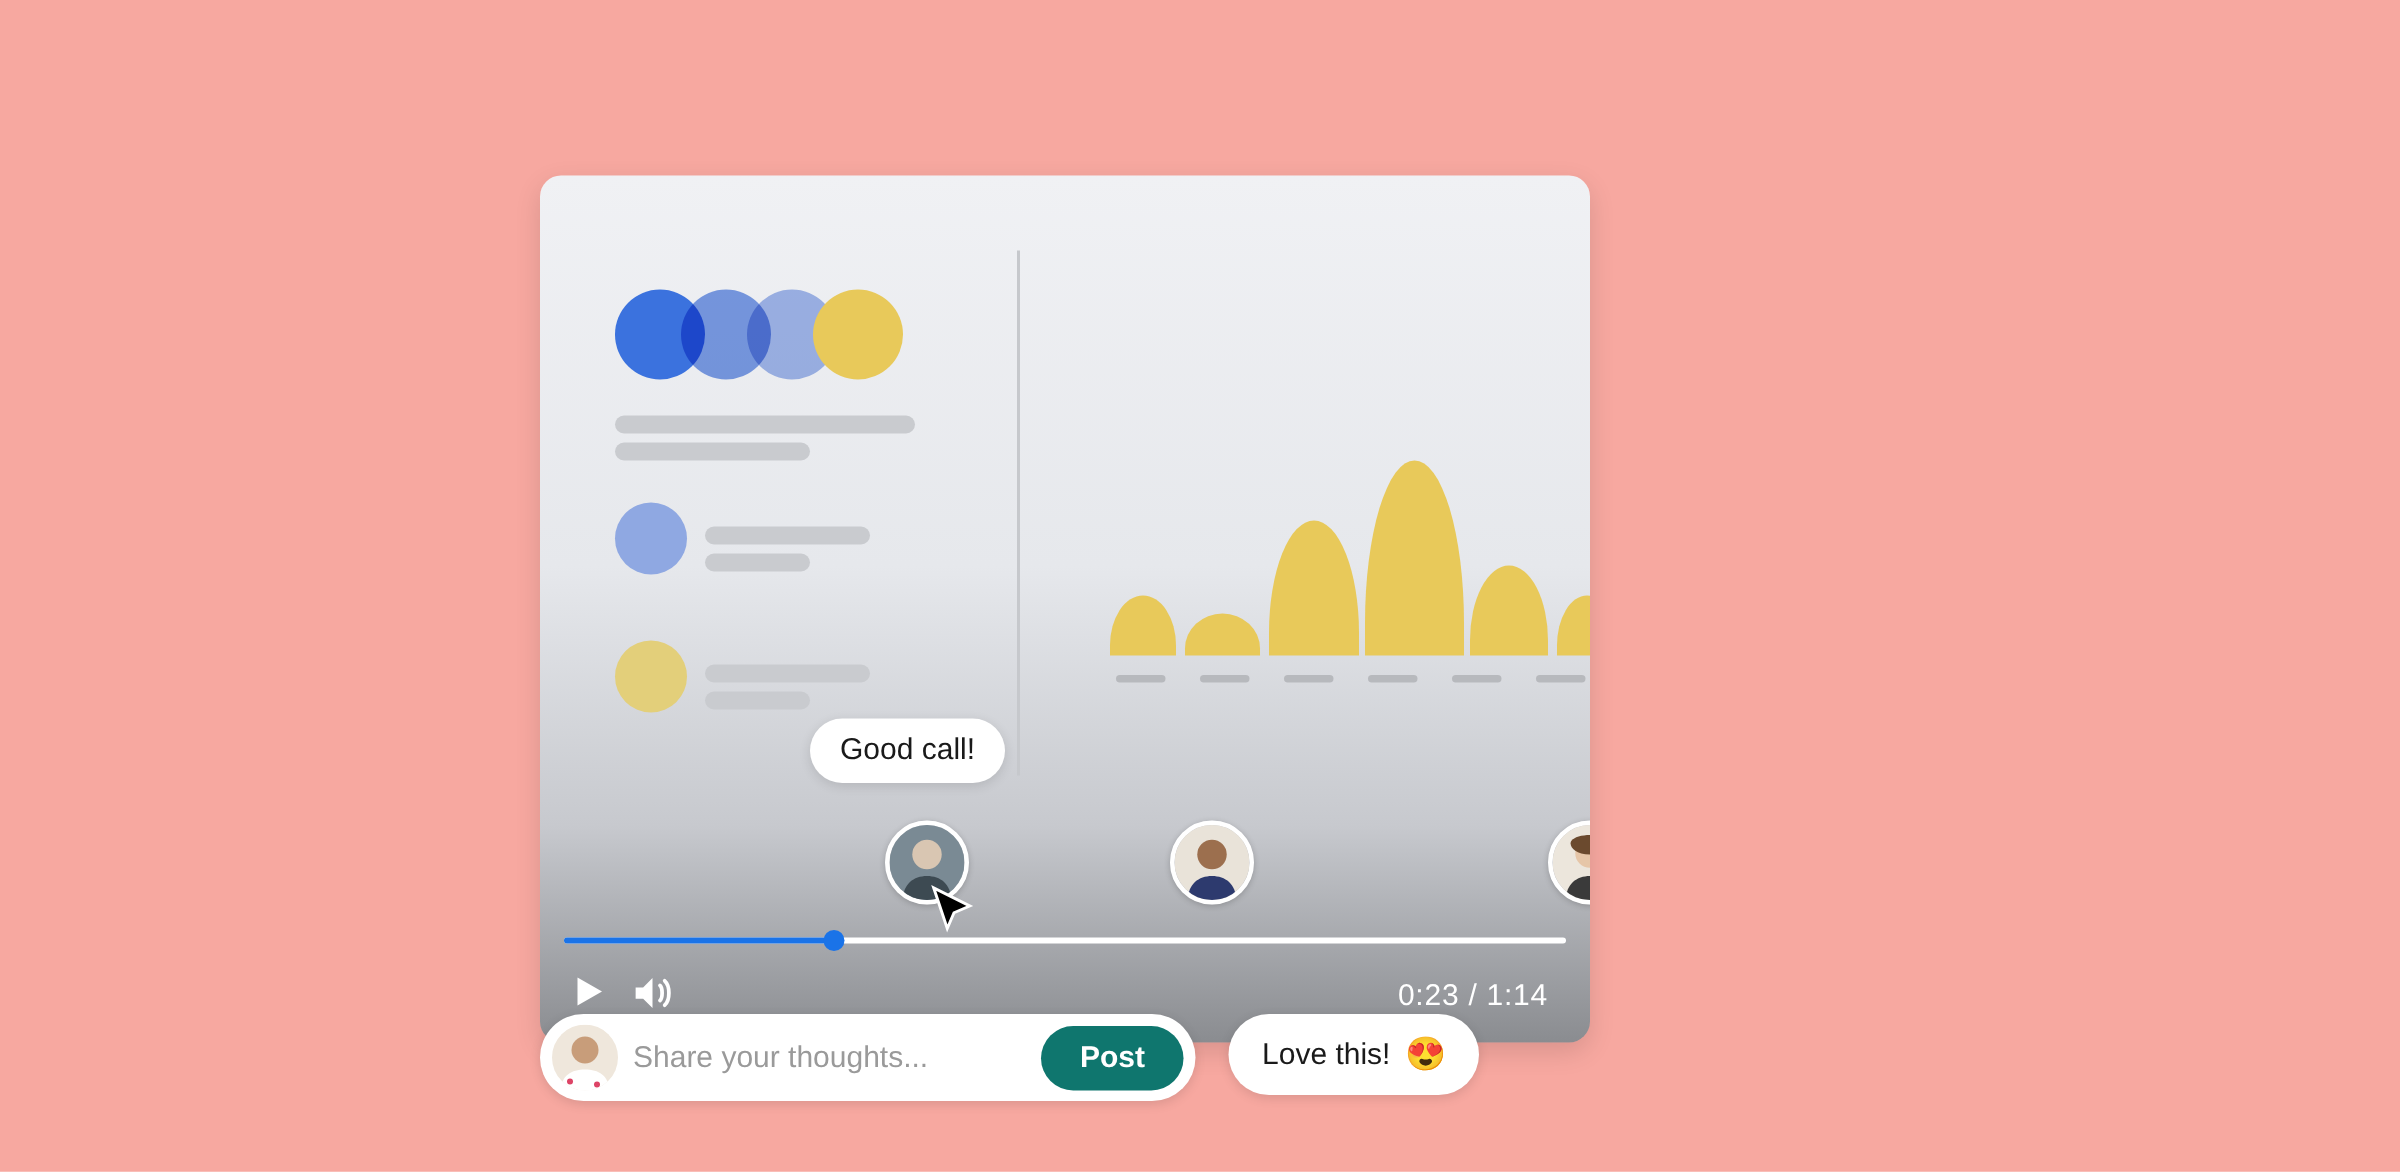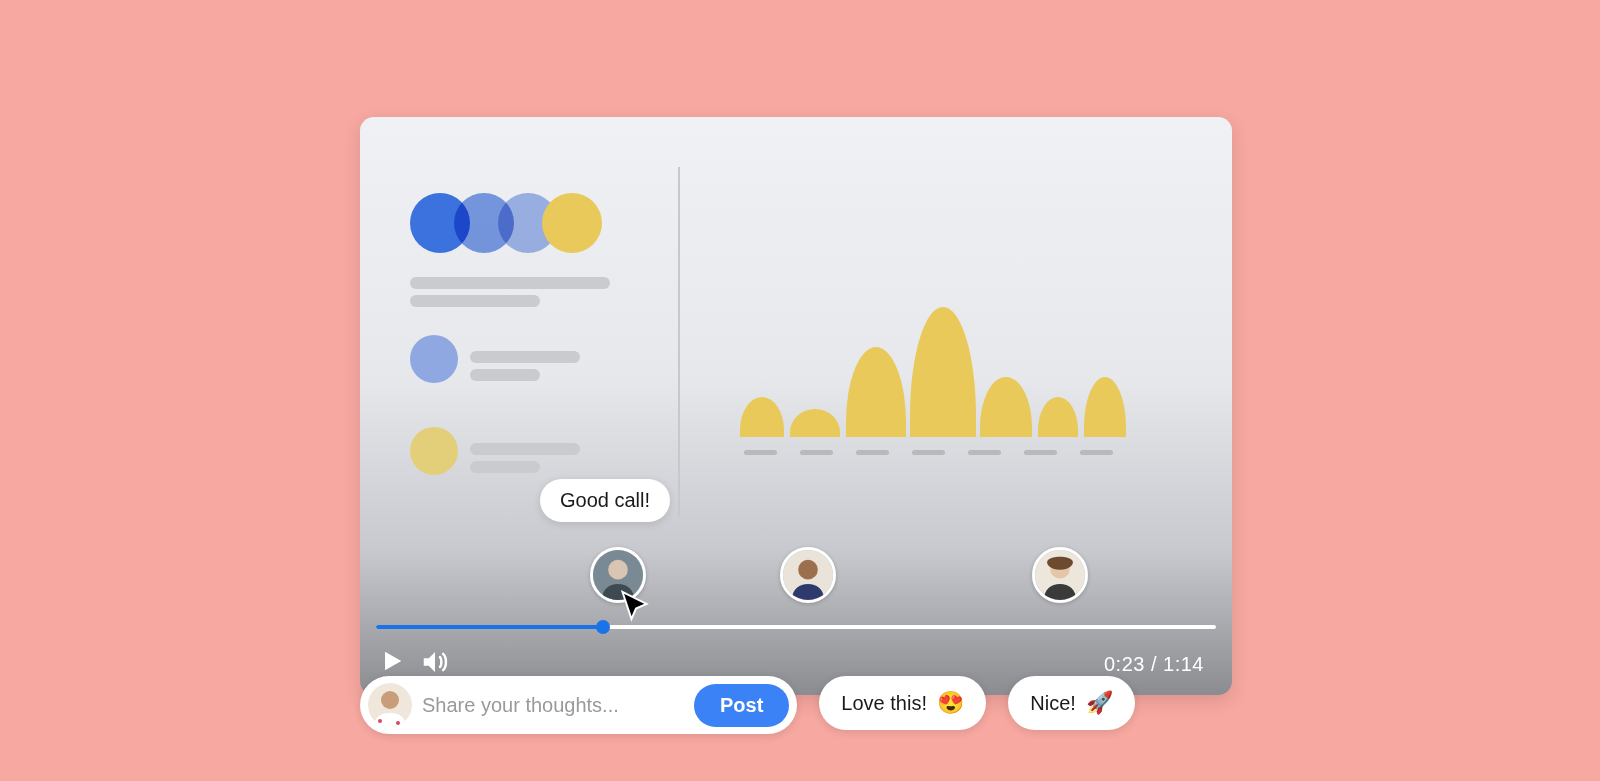--- a/index.html
+++ b/index.html
@@ -10,21 +10,21 @@
     display: flex;
     align-items: center;
     justify-content: center;
   }
   .stage {
     position: relative;
     width: 880px;
   }
   .video-card {
     position: relative;
-    width: 872px;
+    width: 700px;
     height: 578px;
     border-radius: 14px;
     overflow: hidden;
     box-shadow: 0 6px 18px rgba(0,0,0,.12);
     background: linear-gradient(180deg, #F0F1F4 0%, #E6E8EC 45%, #C7C9CE 75%, #8A8C90 100%);
     margin-top: 31px;
   }
   .divider {
     position: absolute;
     left: 318px;
@@ -174,21 +174,21 @@
   .compose input {
     border: none;
     outline: none;
     font-size: 20px;
     color: #666;
     background: transparent;
     width: 260px;
   }
   .compose input::placeholder { color: #9a9a9a; }
   .post-btn {
-    background: #3b82f6;
+    background: #0f766e;
     color: #ffffff;
     font-weight: 600;
     font-size: 20px;
     border: none;
     border-radius: 999px;
     padding: 10px 26px;
     margin-left: 12px;
     cursor: pointer;
   }
   .chip {
@@ -314,19 +314,15 @@
       </div>
       <input type="text" placeholder="Share your thoughts..." style="">
       <button class="post-btn">Post</button>
     </div>
 
     <div class="chip">
       <span>Love this!</span>
       <span class="emoji">😍</span>
     </div>
 
-    <div class="chip">
-      <span>Nice!</span>
-      <span class="emoji">🚀</span>
-    </div>
   </div>
 
 </div>
 
 </body></html>

